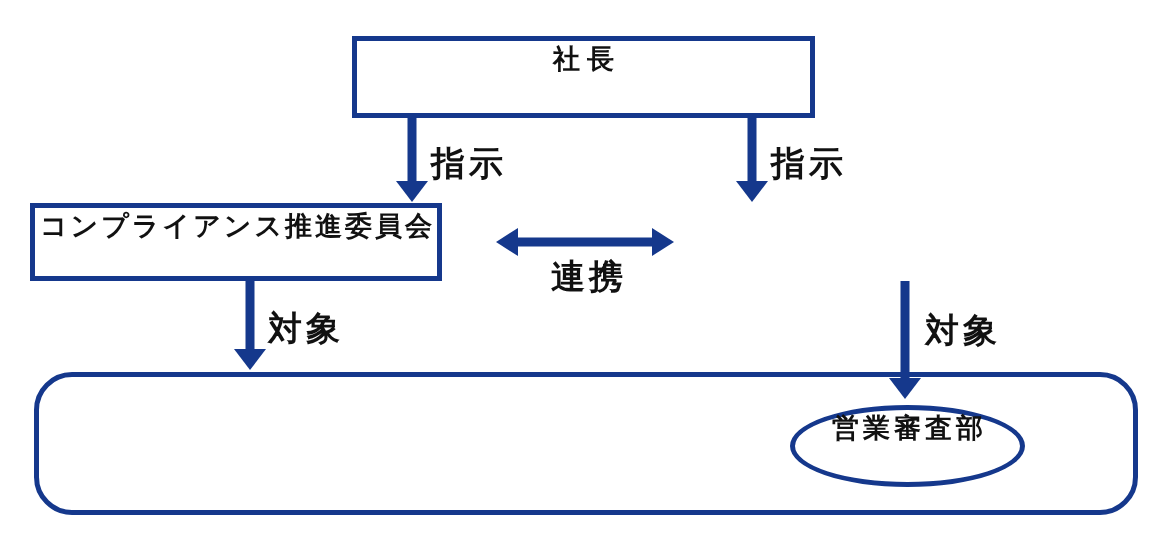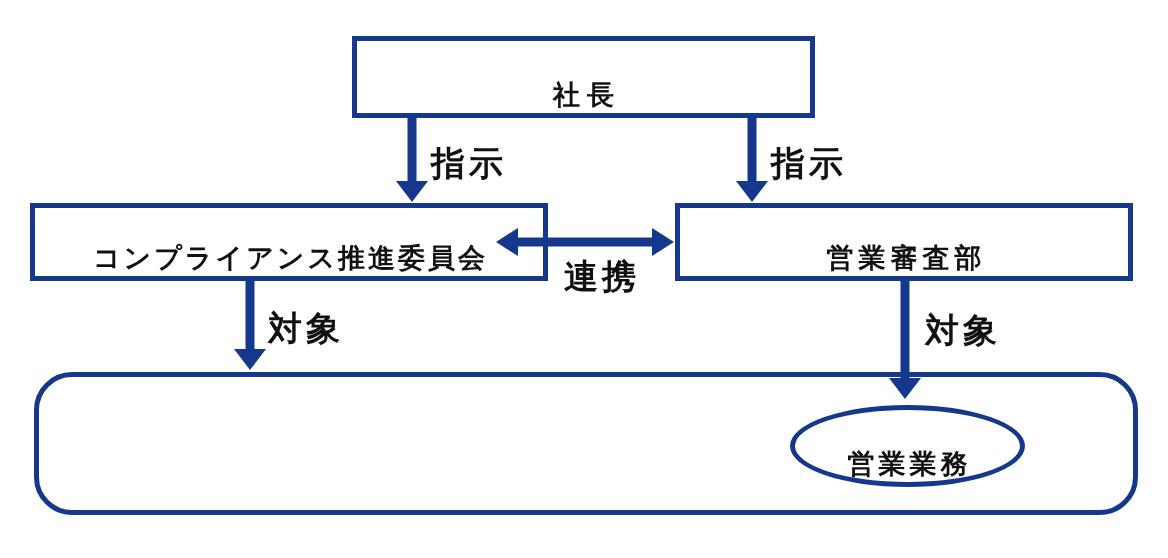--- a/index.html
+++ b/index.html
@@ -16,28 +16,28 @@
     height: 558px;
     background: var(--background);
     font-family: "Liberation Sans", "DejaVu Sans", sans-serif;
     overflow: hidden;
   }
   .node {
     position: absolute;
     background: var(--node-fill);
     border: 5px solid var(--line);
     display: flex;
-    align-items: flex-end;
+    align-items: flex-start;
     justify-content: center;
     font-weight: bold;
     color: var(--text);
     z-index: 1;
   }
   .box-top    { left: 352px; top: 36px;  width: 463px; height: 82px; font-size: 27px; letter-spacing: 7px; padding-left: 7px; }
-  .box-left   { left: 30px;  top: 203px; width: 518px; height: 78px; font-size: 27px; letter-spacing: 3px; padding-left: 3px; }
+  .box-left   { left: 30px;  top: 203px; width: 412px; height: 78px; font-size: 27px; letter-spacing: 3px; padding-left: 3px; }
   .box-right  { left: 675px; top: 203px; width: 458px; height: 78px; font-size: 27px; letter-spacing: 5px; padding-left: 5px; }
   .box-bottom {
     left: 34px; top: 372px; width: 1104px; height: 143px;
     border-radius: 38px;
     z-index: 0;
   }
   .ellipse {
     left: 790px; top: 405px; width: 235px; height: 82px;
     border-radius: 50%;
     font-size: 27px; letter-spacing: 4px; padding-left: 4px;
@@ -48,21 +48,21 @@
     font-weight: bold;
     color: var(--text);
     font-size: 34px;
     letter-spacing: 4px;
     z-index: 3;
     white-space: nowrap;
   }
   .lbl-general      { left: 176px; top: 428px; font-size: 26px; letter-spacing: 2px; }
   .lbl-shiji-left   { left: 431px; top: 141px; }
   .lbl-shiji-right  { left: 771px; top: 141px; }
-  .lbl-renkei       { left: 564px; top: 254px; text-align: right; }
+  .lbl-renkei       { left: 551px; top: 254px; text-align: right; }
   .lbl-taisho-left  { left: 268px; top: 306px; }
   .lbl-taisho-right { left: 925px; top: 308px; }
   svg.arrows {
     position: absolute;
     left: 0; top: 0;
     z-index: 2;
     pointer-events: none;
   }
   .arrow-shape { fill: var(--line); stroke: none; }
 </style>
@@ -72,29 +72,26 @@
 <div class="canvas">
 
   <div class="node box-top">
     <span>社長</span>
   </div>
 
   <div class="node box-left">
     <span>コンプライアンス推進委員会</span>
   </div>
 
-  <div class="node box-right">
-    <span>営業審査部</span>
-  </div>
 
   <div class="node box-bottom"></div>
 
 
   <div class="node ellipse">
-    <span>営業業務</span>
+    <span>営業審査部</span>
   </div>
 
   <div class="floating-label lbl-shiji-left">指示</div>
   <div class="floating-label lbl-shiji-right">指示</div>
   <div class="floating-label lbl-renkei">連携</div>
   <div class="floating-label lbl-taisho-left">対象</div>
   <div class="floating-label lbl-taisho-right">対象</div>
 
   <svg class="arrows" width="1168" height="558" viewBox="0 0 1168 558">
 

